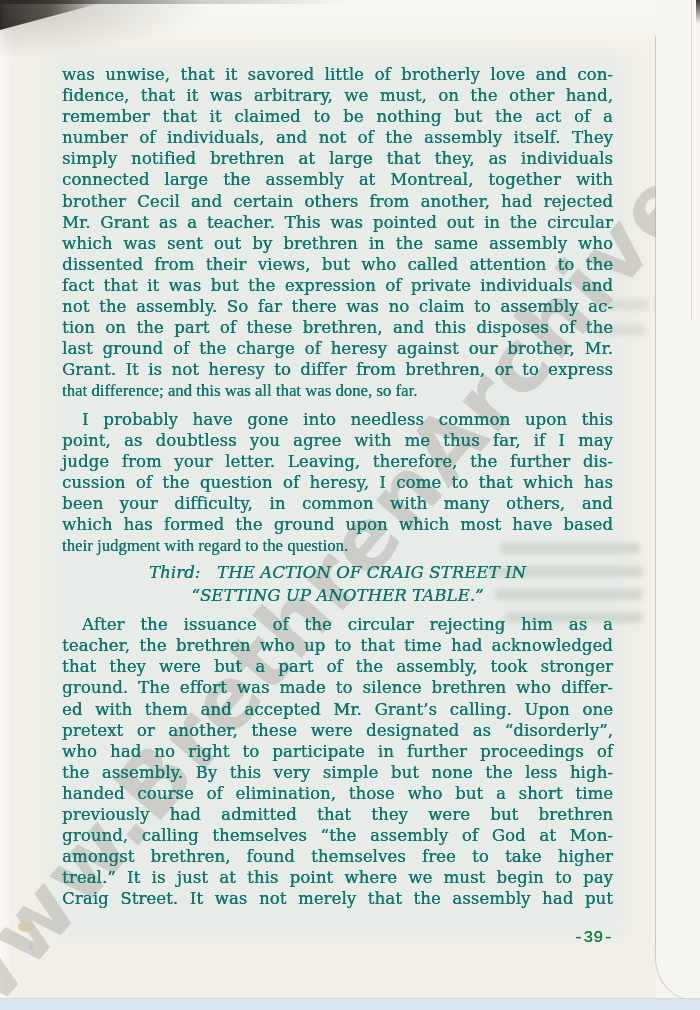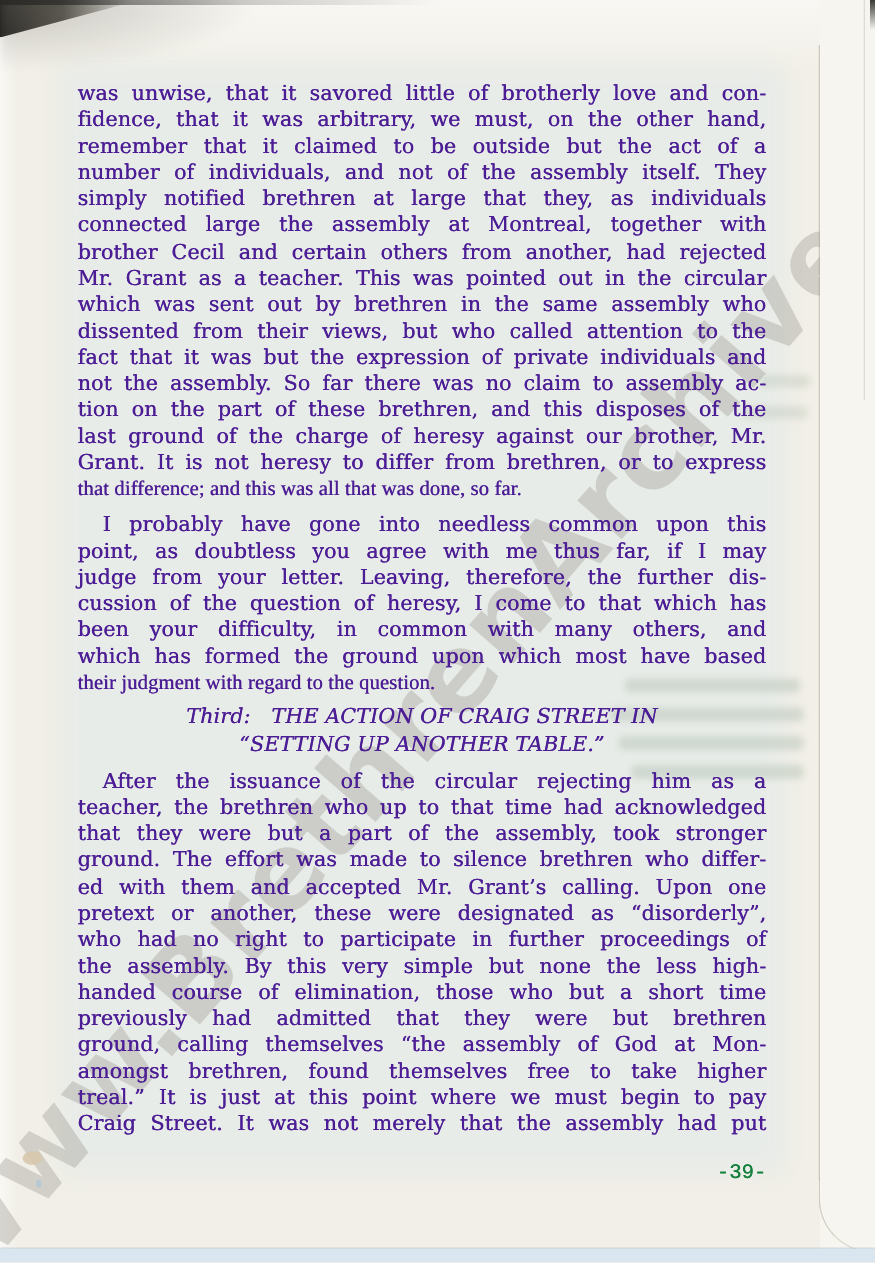--- a/index.html
+++ b/index.html
@@ -61,21 +61,21 @@
   .ghost{position:absolute;background:rgba(143,165,146,.28);filter:blur(2.5px);border-radius:4px;}
   .g1{left:500px;top:543px;width:140px;height:11px;}
   .g2{left:488px;top:566px;width:155px;height:11px;}
   .g3{left:495px;top:589px;width:148px;height:11px;}
   .g4{left:505px;top:612px;width:138px;height:11px;}
   .g5{left:608px;top:300px;width:40px;height:10px;background:rgba(150,170,152,.22);}
   .g6{left:594px;top:325px;width:52px;height:10px;background:rgba(150,170,152,.22);}
 
   
   .text-block{position:absolute;left:62px;top:64px;width:551px;
-    font-size:16.5px;line-height:21.1px;color:#4c1d95;
+    font-size:16.5px;line-height:21.1px;color:#0f766e;
     text-shadow:.3px 0 0 currentColor;letter-spacing:.1px;}
   .para .line{text-align:justify;text-align-last:justify;}
   .para .line.unjust{text-align-last:left;font-family:Liberation Serif, serif;}
   .para.indent .line:first-child{text-indent:20px;}
   .para + .para{margin-top:7px;}
   .para.heading{margin-top:5px;margin-bottom:1px;line-height:23px;font-style:italic;}
   .para.heading .line{text-align:center;text-align-last:center;}
 
   .page-number{position:absolute;left:62px;top:928px;width:551px;text-align:right;
     font-size:16.5px;color:#15803d;text-shadow:.3px 0 0 currentColor;font-family:Liberation Mono, monospace;}
@@ -94,21 +94,21 @@
   <div class="ghost g2"></div>
   <div class="ghost g3"></div>
   <div class="ghost g4"></div>
   <div class="ghost g5"></div>
   <div class="ghost g6"></div>
 
   <div class="text-block">
       <div class="para body">
         <div class="line">was unwise, that it savored little of brotherly love and con-</div>
         <div class="line">fidence, that it was arbitrary, we must, on the other hand,</div>
-        <div class="line">remember that it claimed to be outside but the act of a</div>
+        <div class="line">remember that it claimed to be nothing but the act of a</div>
         <div class="line">number of individuals, and not of the assembly itself. They</div>
         <div class="line">simply notified brethren at large that they, as individuals</div>
         <div class="line">connected large the assembly at Montreal, together with</div>
         <div class="line">brother Cecil and certain others from another, had rejected</div>
         <div class="line">Mr. Grant as a teacher. This was pointed out in the circular</div>
         <div class="line">which was sent out by brethren in the same assembly who</div>
         <div class="line">dissented from their views, but who called attention to the</div>
         <div class="line">fact that it was but the expression of private individuals and</div>
         <div class="line">not the assembly. So far there was no claim to assembly ac-</div>
         <div class="line">tion on the part of these brethren, and this disposes of the</div>

